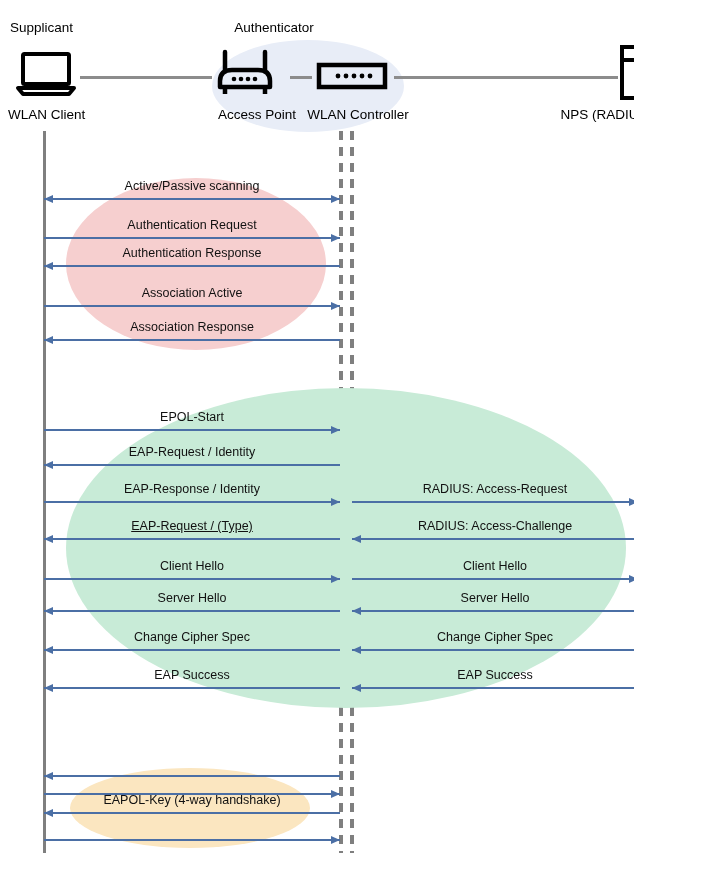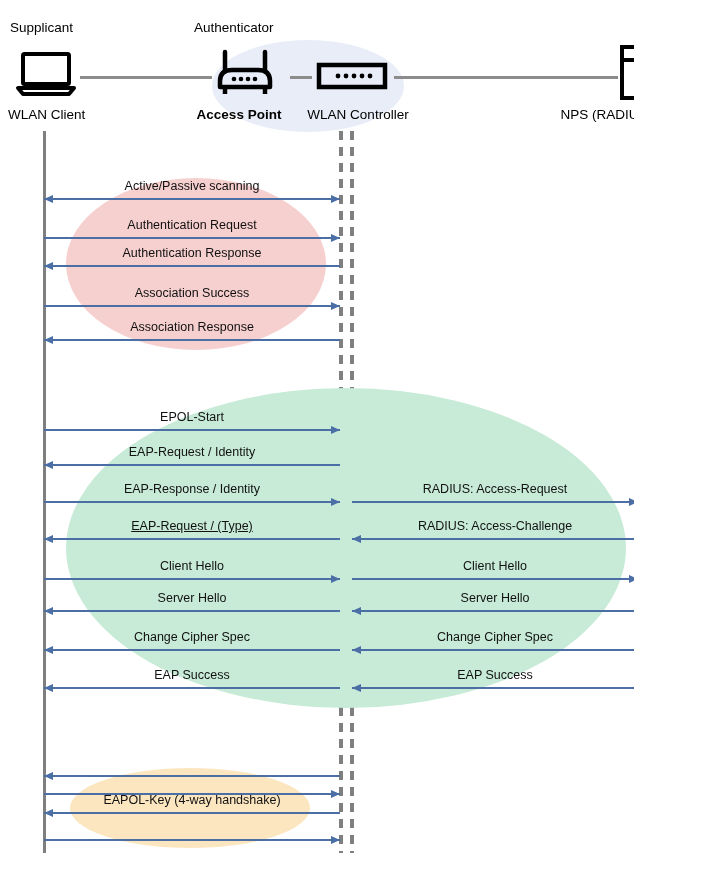--- a/index.html
+++ b/index.html
@@ -17,20 +17,21 @@
     background: #ffffff;
     overflow: hidden;
   }
 
   
   .actor-title {
     position: absolute;
     font-size: 13.5px;
     color: #000000;
     white-space: nowrap;
+    text-align: center;
   }
   .actor-caption {
     position: absolute;
     font-size: 13.5px;
     color: #000000;
     white-space: nowrap;
     text-align: center;
   }
 
   .auth-halo {
@@ -152,21 +153,21 @@
 
   <div class="icon-box" style="left:618px; top:45px; width:42px; height:56px;">
     <svg width="42" height="56" viewBox="0 0 42 56">
       <rect x="4" y="2" width="34" height="13" fill="none" stroke="#000" stroke-width="4"></rect>
       <rect x="4" y="15" width="34" height="38" fill="none" stroke="#000" stroke-width="4"></rect>
       <rect x="26" y="6" width="6" height="5" fill="#000"></rect>
     </svg>
   </div>
 
   <div class="actor-caption" style="left:0px; top:107px; width:120px; text-align:left; padding-left:8px;">WLAN Client</div>
-  <div class="actor-caption" style="left:184px; top:107px; width:110px;font-weight:bold;">Access Point</div>
+  <div class="actor-caption" style="left:202px; top:107px; width:110px;">Access Point</div>
   <div class="actor-caption" style="left:296px; top:107px; width:124px;">WLAN Controller</div>
   <div class="actor-caption" style="left:550px; top:107px; width:156px;">NPS (RADIUS Server)</div>
 
   <div class="lifeline" style="left:43px; top:131px; height:722px;"></div>
   <div class="lifeline-dashed" style="left:339px; top:131px; height:722px;"></div>
   <div class="lifeline-dashed" style="left:350px; top:131px; height:722px;"></div>
   <div class="lifeline" style="left:637px; top:131px; height:722px;"></div>
 
   <div class="phase-ellipse ellipse-pink" style="left:66px; top:178px; width:260px; height:172px;"></div>
   <div class="phase-ellipse ellipse-green" style="left:66px; top:388px; width:560px; height:320px;"></div>
@@ -179,21 +180,21 @@
       <div class="arrowhead arrow-left" style="left: 44px; top: 194.5px;"></div>
       <div class="msg-label" style="left: 192px; top: 179px;">Active/Passive scanning</div>
       <div class="msg-line" style="left: 44px; top: 237px; width: 296px;"></div>
       <div class="arrowhead arrow-right" style="left: 331px; top: 233.5px;"></div>
       <div class="msg-label" style="left: 192px; top: 218px;">Authentication Request</div>
       <div class="msg-line" style="left: 44px; top: 265px; width: 296px;"></div>
       <div class="arrowhead arrow-left" style="left: 44px; top: 261.5px;"></div>
       <div class="msg-label" style="left: 192px; top: 246px;">Authentication Response</div>
       <div class="msg-line" style="left: 44px; top: 305px; width: 296px;"></div>
       <div class="arrowhead arrow-right" style="left: 331px; top: 301.5px;"></div>
-      <div class="msg-label" style="left: 192px; top: 286px;">Association Success</div>
+      <div class="msg-label" style="left: 192px; top: 286px;">Association Active</div>
       <div class="msg-line" style="left: 44px; top: 339px; width: 296px;"></div>
       <div class="arrowhead arrow-left" style="left: 44px; top: 335.5px;"></div>
       <div class="msg-label" style="left: 192px; top: 320px;">Association Response</div>
       <div class="msg-line" style="left: 44px; top: 429px; width: 296px;"></div>
       <div class="arrowhead arrow-right" style="left: 331px; top: 425.5px;"></div>
       <div class="msg-label" style="left: 192px; top: 410px;">EPOL-Start</div>
       <div class="msg-line" style="left: 44px; top: 464px; width: 296px;"></div>
       <div class="arrowhead arrow-left" style="left: 44px; top: 460.5px;"></div>
       <div class="msg-label" style="left: 192px; top: 445px;">EAP-Request / Identity</div>
       <div class="msg-line" style="left: 44px; top: 501px; width: 296px;"></div>

